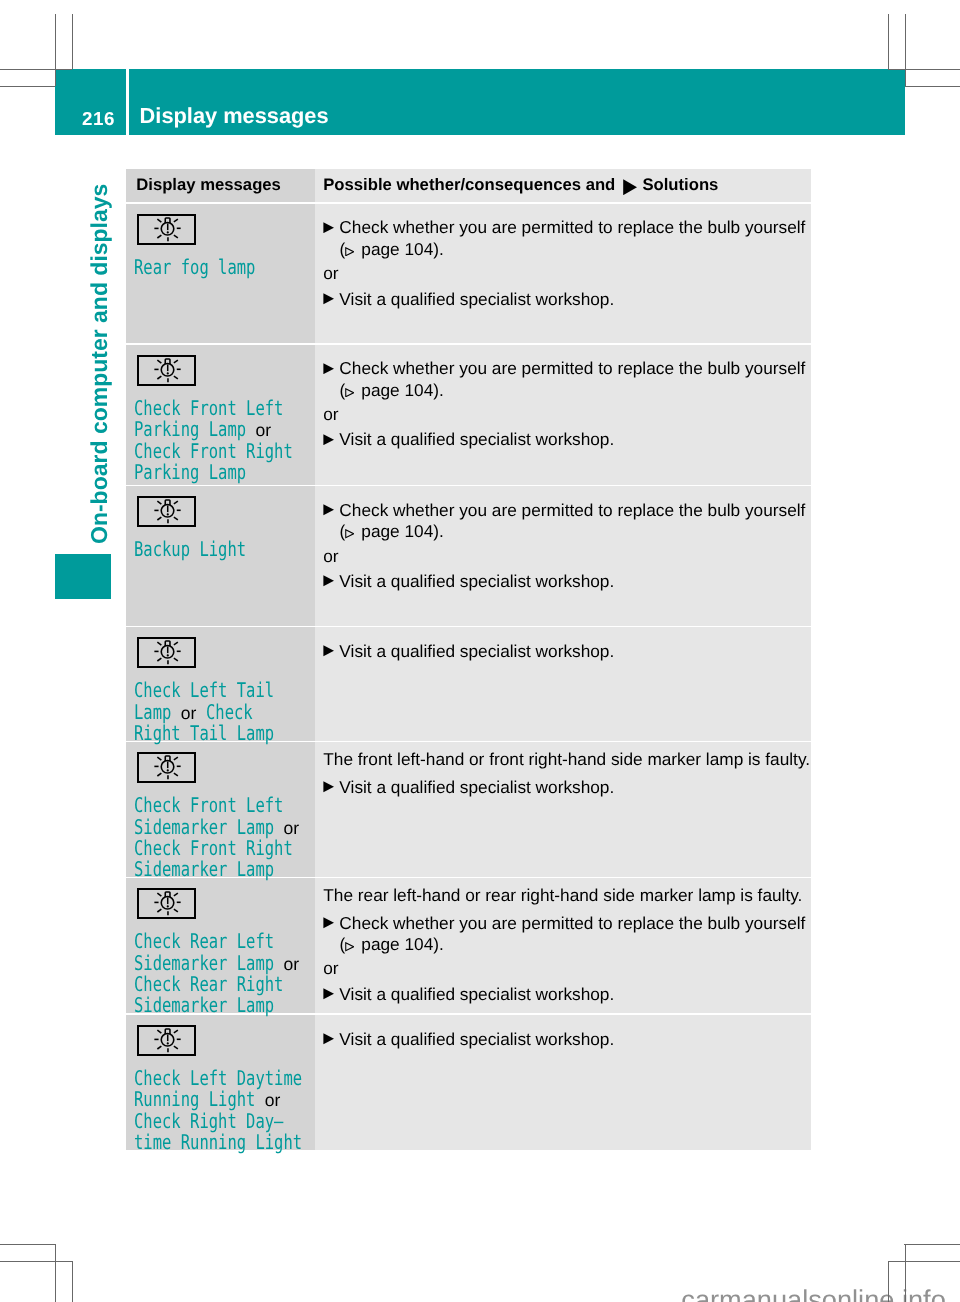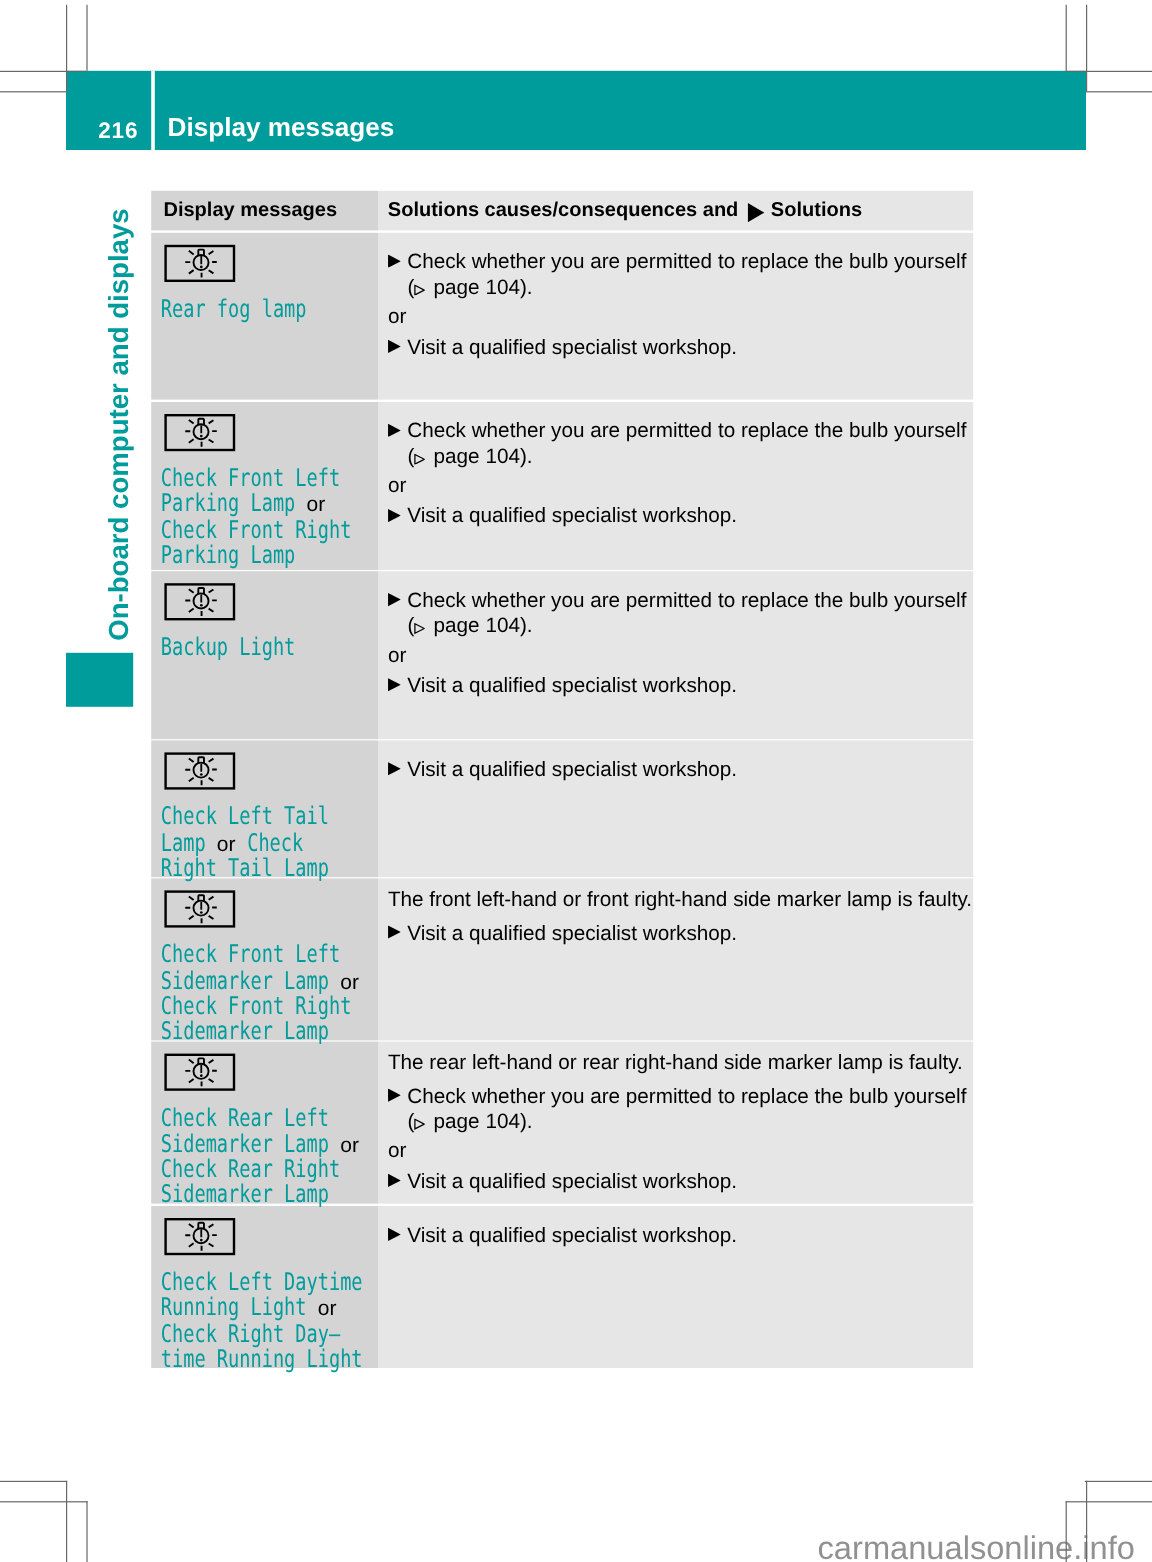--- a/index.html
+++ b/index.html
@@ -1,21 +1,21 @@
 <!DOCTYPE html>
 <html><head>
 <meta charset="utf-8">
 <title>Display messages</title>
 <style>
   :root{ --accent:#009b9b; --gl:#d4d4d4; --gr:#e6e6e6; }
   html,body{margin:0;padding:0;background:#fff;}
   body{width:960px;height:1302px;font-family:"Liberation Sans",sans-serif;
        position:relative;overflow:hidden;color:#000;
        -webkit-font-smoothing:antialiased;text-rendering:geometricPrecision;}
-  .pg{position:absolute;left:0;top:4px;width:960px;height:1040px;}
+  .pg{position:absolute;left:0;top:14px;width:960px;height:1040px;}
 
   
   .cm{position:absolute;background:#686868;z-index:5;}
 
   
   #header-bar{position:absolute;left:55px;top:54.6px;width:850.4px;height:66.2px;background:var(--accent);}
   #page-number{position:absolute;left:55px;top:54.6px;width:70.5px;height:66.2px;color:#fff;
      font-weight:bold;font-size:18.8px;text-align:right;padding-right:10.3px;
      box-sizing:border-box;letter-spacing:0.65px;line-height:1;padding-top:41.4px;}
   #header-sep{position:absolute;left:126.4px;top:54.6px;width:2.7px;height:66.2px;background:#fff;}
@@ -98,21 +98,21 @@
 <div id="header-title">Display messages</div>
 <div id="chapter-tab"></div>
 <div id="chapter-label">On-board computer and displays</div>
 <div id="doc-table">
  <div class="trow" id="thead">
   <div class="cl">
           <span class="th">Display messages</span>
         </div>
   <div class="cr">
           <span class="th">
-            <span>Solutions causes/consequences and</span>
+            <span>Possible whether/consequences and</span>
             <svg class="th-tri" width="14.2" height="16.4" viewBox="0 0 14.2 16.4">
               <path d="M0.2 0.2 L14.0 8.2 L0.2 16.2 Z" fill="#000"></path>
             </svg>
             <span>Solutions</span>
           </span>
         </div>
  </div>
  <div class="trow r0">
   <div class="cl">
           <div class="cl-in">

